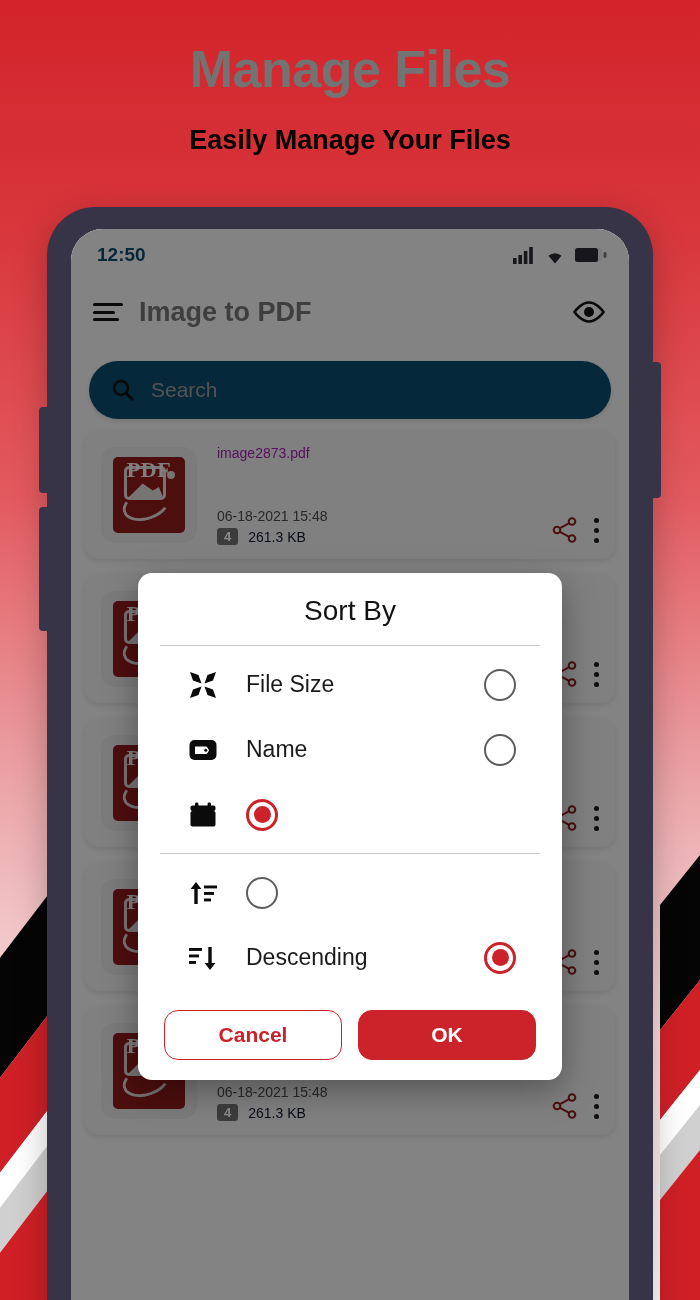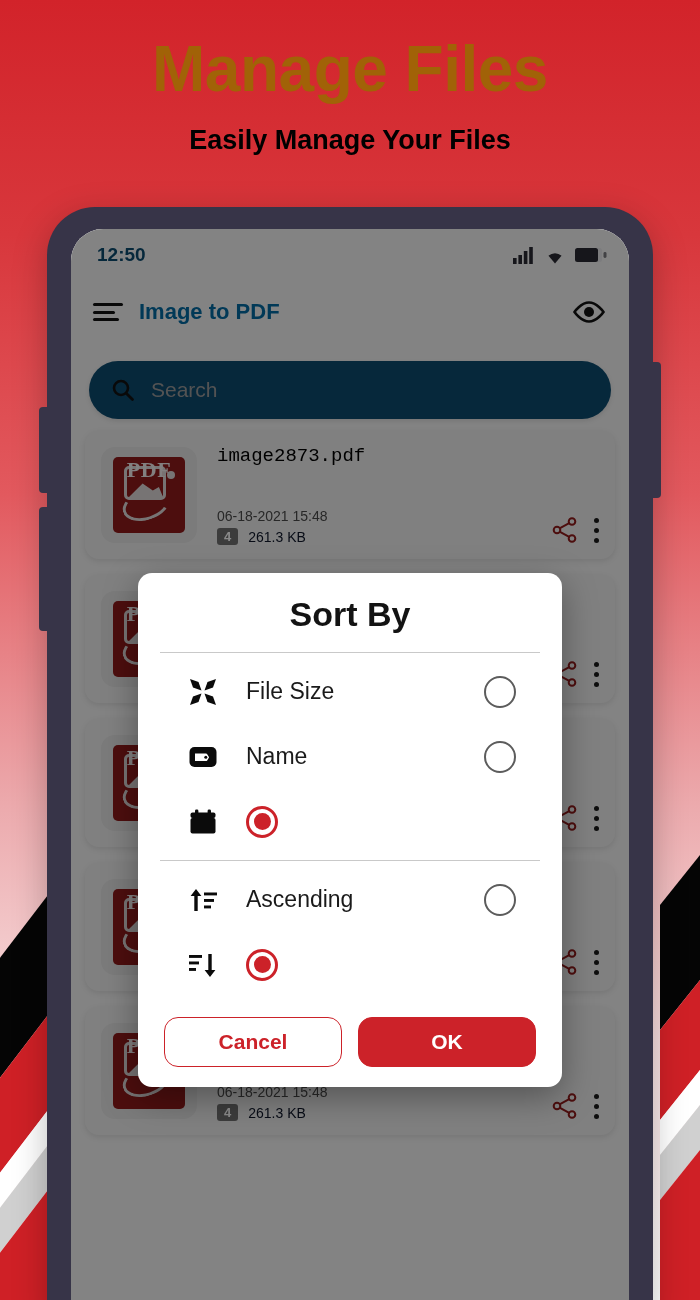--- a/index.html
+++ b/index.html
@@ -16,22 +16,22 @@
     position:absolute; inset:0;
     background:linear-gradient(180deg,#d2232a 0%, #d8373c 18%, #e2595e 38%, #ecaaad 62%, #f7dedf 80%, #fdf3f3 92%, #ffffff 100%);
   }
   #stripes { position:absolute; inset:0; overflow:hidden; }
   #stripes svg { position:absolute; left:0; top:0; }
 
   
   #hero { position:absolute; left:0; top:0; width:700px; text-align:center; }
   #hero-title {
     margin-top:28px;
-    color:#a16207;
-    font-size:64px;
+    color:#737373;
+    font-size:52px;
     line-height:82px;
     font-weight:700;
     letter-spacing:-0.5px;
   }
   #hero-sub {
     margin-top:14px;
     color:#000000;
     font-size:27px;
     line-height:32px;
     font-weight:700;
@@ -77,21 +77,21 @@
     position:relative; height:62px;
     display:flex; align-items:center;
     padding:0 24px 0 22px;
     gap:16px;
   }
   #menu-icon { width:30px; height:22px; position:relative; flex:none; }
   #menu-icon i { position:absolute; left:0; height:3.4px; background:#111; border-radius:2px; }
   #menu-icon i:nth-child(1){ top:2px;  width:30px; }
   #menu-icon i:nth-child(2){ top:9.5px;width:22px; }
   #menu-icon i:nth-child(3){ top:17px; width:26px; }
-  #appbar-title { font-size:22px; font-weight:700; color:#0369a1; flex:1; }
+  #appbar-title { font-size:27px; font-weight:700; color:#737373; flex:1; }
 
   
   #search-wrap { padding:18px 18px 8px; }
   #searchbar {
     height:58px; border-radius:29px;
     background:#0c4a6e;
     box-shadow:0 2px 5px rgba(0,0,0,0.10);
     display:flex; align-items:center; padding:0 22px; gap:16px;
   }
   #search-placeholder { font-size:21px; color:#9a9a9a; }
@@ -132,21 +132,21 @@
     border-top-color:transparent; border-right-color:transparent;
     transform:rotate(-18deg);
   }
   .pdf-badge .lbl {
     position:relative; z-index:2;
     font-family:"Liberation Serif", serif;
     color:#f1eaea; font-weight:700; font-size:22px; letter-spacing:0.5px;
     margin-bottom:4px;
   }
   .file-meta { flex:1; padding-left:20px; align-self:stretch; display:flex; flex-direction:column; justify-content:space-between; padding-top:14px; padding-bottom:14px; }
-  .file-name { font-size:19px; color:#000000;font-family:Liberation Mono, monospace; }
+  .file-name { font-size:14px; color:#a21caf; }
   .file-sub { font-size:14px; color:#4a4a4a; }
   .file-sub2 { display:flex; align-items:center; gap:10px; margin-top:4px; }
   .pagecount { background:#6f6f6f; color:#fff; font-size:13px; font-weight:700; padding:1px 7px; border-radius:3px; }
   .file-size { font-size:14px; color:#0f172a; }
   .file-actions { display:flex; align-items:flex-end; gap:16px; align-self:flex-end; padding-bottom:16px; }
   .kebab { width:5px; height:25px; position:relative; }
   .kebab i { position:absolute; left:0; width:5px; height:5px; border-radius:50%; background:#1b1b1b; }
   .kebab i:nth-child(1){ top:0; }
   .kebab i:nth-child(2){ top:10px; }
   .kebab i:nth-child(3){ top:20px; }
@@ -155,21 +155,21 @@
   #dialog {
     position:absolute; z-index:60;
     left:138px; top:573px;
     width:424px;
     background:#ffffff;
     border-radius:14px;
     box-shadow:0 10px 34px rgba(0,0,0,0.35);
     padding:0 0 16px;
   }
   #dialog-title {
-    text-align:center; font-size:34px; font-weight:700; color:#131313;
+    text-align:center; font-size:28px; font-weight:400; color:#131313;
     padding:22px 0 18px;
   }
   .divider { height:1px; background:#c9c9c9; margin:0 22px; }
   .sort-list { padding:6px 16px; }
   .sort-row {
     display:flex; align-items:center;
     height:65px; padding:0 30px 0 32px; gap:26px;
   }
   .sort-icon { width:34px; height:34px; flex:none; display:flex; align-items:center; justify-content:center; }
   .sort-label { flex:1; font-size:23px; color:#1a1a1a; }
@@ -500,32 +500,32 @@
   <div class="sort-list" id="sort-orders">
       <div class="sort-row">
       <span class="sort-icon">
           <svg width="32" height="32" viewBox="0 0 32 32">
         <path d="M9 5 L14.4 12 L10.7 12 L10.7 27 L7.3 27 L7.3 12 L3.6 12 Z" fill="#0b0b0b"></path>
         <rect x="17" y="8.5" width="13" height="2.9" fill="#0b0b0b"></rect>
         <rect x="17" y="15" width="10" height="2.9" fill="#0b0b0b"></rect>
         <rect x="17" y="21.5" width="7" height="2.9" fill="#0b0b0b"></rect>
       </svg>
         </span>
-      <span class="sort-label">Ascending</span>
       <span class="radio "></span>
       </div>
       <div class="sort-row">
       <span class="sort-icon">
           <svg width="32" height="32" viewBox="0 0 32 32">
         <rect x="2" y="6" width="13" height="2.9" fill="#0b0b0b"></rect>
         <rect x="2" y="12.5" width="10" height="2.9" fill="#0b0b0b"></rect>
         <rect x="2" y="19" width="7" height="2.9" fill="#0b0b0b"></rect>
         <path d="M23 28 L17.6 21 L21.3 21 L21.3 5 L24.7 5 L24.7 21 L28.4 21 Z" fill="#0b0b0b"></path>
       </svg>
         </span>
+      <span class="sort-label">Descending</span>
       <span class="radio on"></span>
       </div>
     </div>
 
   <div id="dialog-actions">
     <div class="btn" id="cancel-button">Cancel</div>
     <div class="btn" id="ok-button">OK</div>
   </div>
 </div>
 

